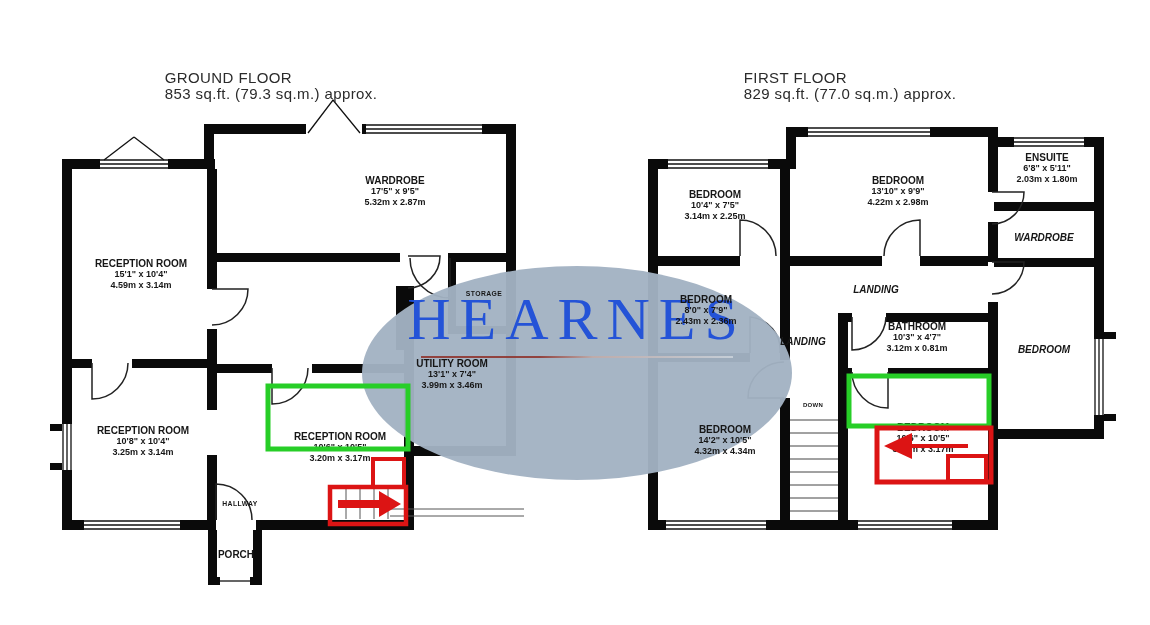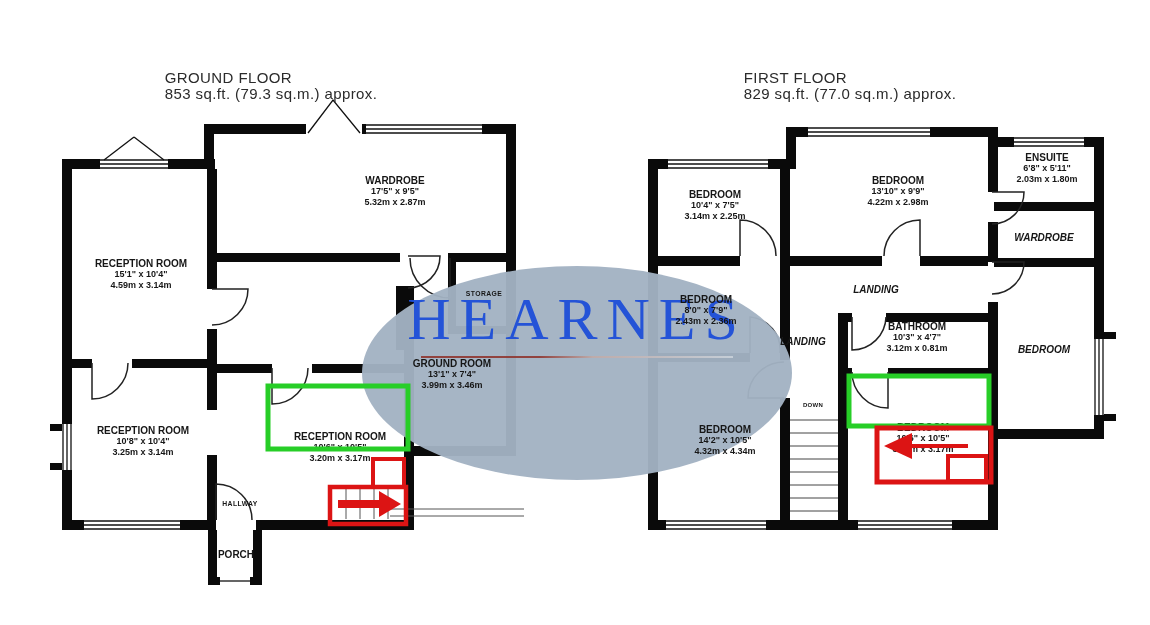--- a/index.html
+++ b/index.html
@@ -240,21 +240,21 @@
   </div>
   <div class="lbl" style="left:141px;top:258px">
     <div class="nm">RECEPTION ROOM</div>
     <div class="dm">15'1" x 10'4"</div>
     <div class="dm">4.59m x 3.14m</div>
   </div>
   <div class="lbl" style="left:484px;top:288px">
     <div class="nm tiny">STORAGE</div>
   </div>
   <div class="lbl" style="left:452px;top:358px">
-    <div class="nm">GROUND ROOM</div>
+    <div class="nm">UTILITY ROOM</div>
     <div class="dm">13'1" x 7'4"</div>
     <div class="dm">3.99m x 3.46m</div>
   </div>
   <div class="lbl" style="left:143px;top:425px">
     <div class="nm">RECEPTION ROOM</div>
     <div class="dm">10'8" x 10'4"</div>
     <div class="dm">3.25m x 3.14m</div>
   </div>
   <div class="lbl" style="left:340px;top:431px">
     <div class="nm">RECEPTION ROOM</div>

